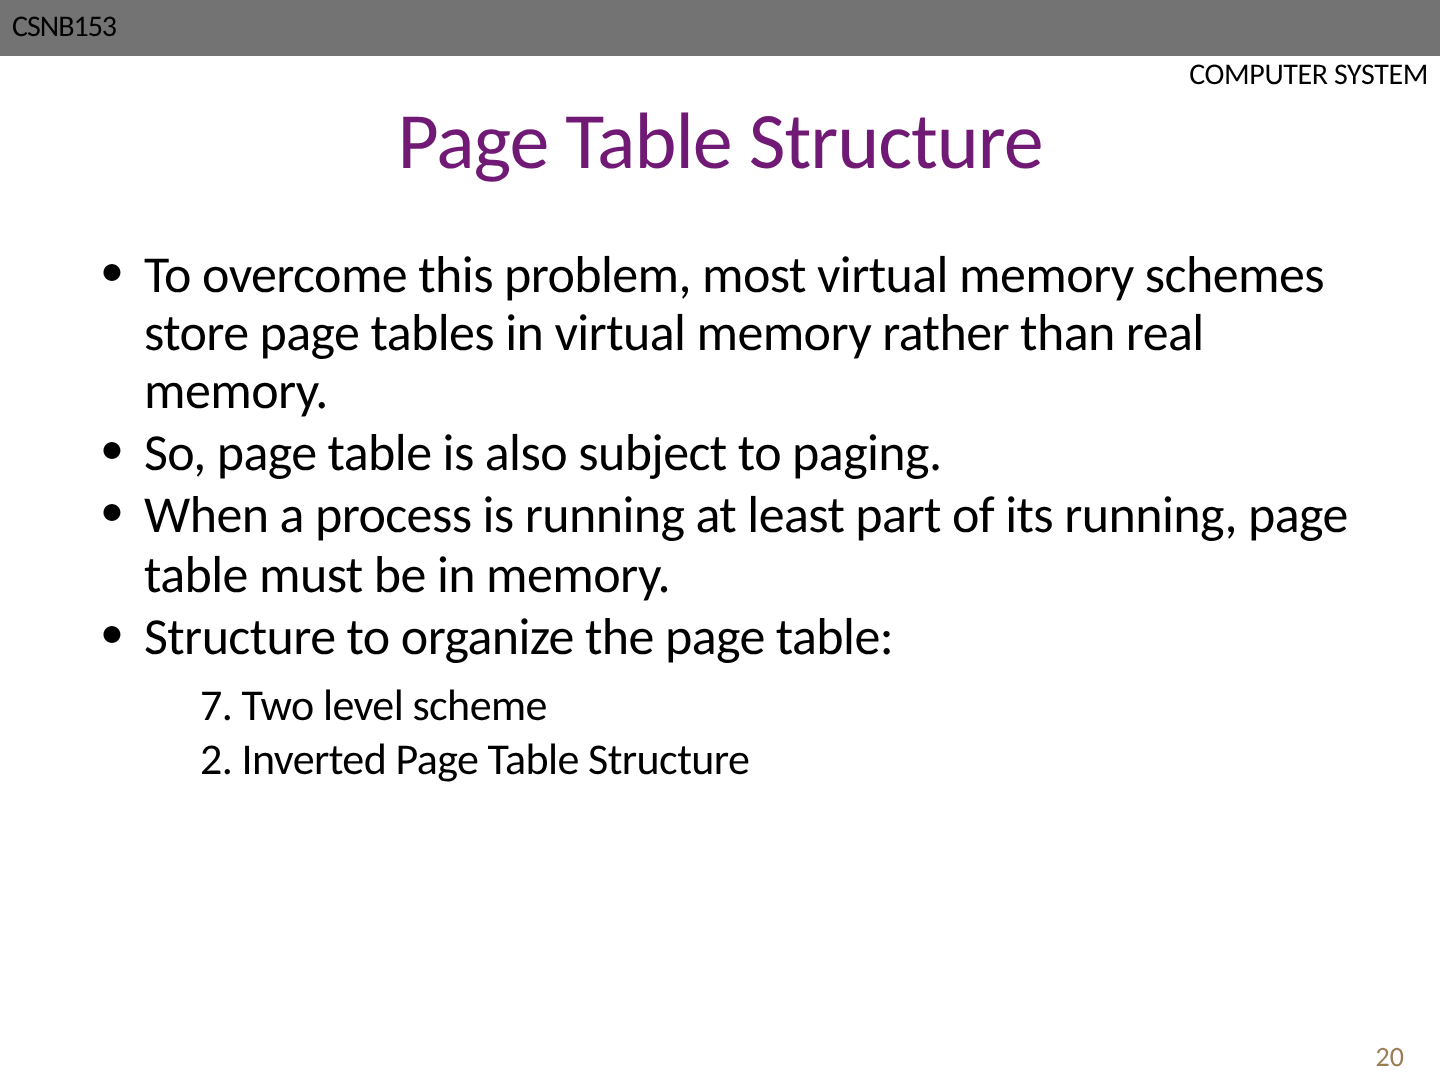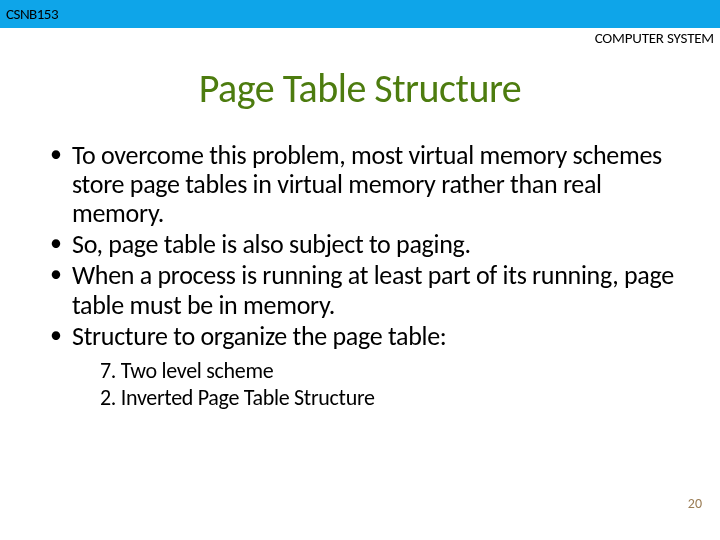--- a/index.html
+++ b/index.html
@@ -1,28 +1,28 @@
 <!DOCTYPE html>
 <html><head>
 <meta charset="utf-8">
 <style>
   * { margin: 0; padding: 0; box-sizing: border-box; }
   html, body { width: 720px; height: 540px; font-family: Calibri, "Segoe UI", Arial, sans-serif; background: #fff; color: #000; }
   .slide { width: 720px; height: 540px; position: relative; }
-  .header-bar { width: 100%; height: 28px; background: #0ea5e9; display: flex; align-items: center; justify-content: space-between; padding: 0 6px; }
+  .header-bar { width: 100%; height: 28px; background: #737373; display: flex; align-items: center; justify-content: space-between; padding: 0 6px; }
   .header-left { font-size: 15px; color: #000; letter-spacing: -0.5px; }
   .header-right { font-size: 15px; color: #000; letter-spacing: -0.2px; margin-top: 48px; }
-  .title { text-align: center; font-size: 40px; color: #4d7c0f; margin-top: 36px; font-weight: 400; letter-spacing: -0.5px; }
+  .title { text-align: center; font-size: 40px; color: #701a75; margin-top: 18px; font-weight: 400; letter-spacing: -0.5px; }
   .body { padding: 28px 40px 0 44px; }
   .bullets { list-style: none; }
   .bullets > li { font-size: 26px; line-height: 1.12; margin-bottom: 2px; padding-left: 28px; position: relative; letter-spacing: -0.3px; }
   .bullets > li::before { content: "•"; position: absolute; left: 6px; top: 0; font-size: 24px; }
   .numbered { list-style: none; margin-top: 6px; padding-left: 56px; }
   .numbered li { font-size: 22px; line-height: 1.25; letter-spacing: -0.3px; }
-  .pagenum { position: absolute; right: 18px; bottom: 28px; font-size: 14px; color: #9b7d55; }
+  .pagenum { position: absolute; right: 18px; bottom: 3px; font-size: 14px; color: #9b7d55; }
 </style>
 </head>
 <body>
 
 <div class="slide">
 
   <div class="header-bar">
     <span class="header-left">CSNB153</span>
     <span class="header-right">COMPUTER SYSTEM</span>
   </div>

